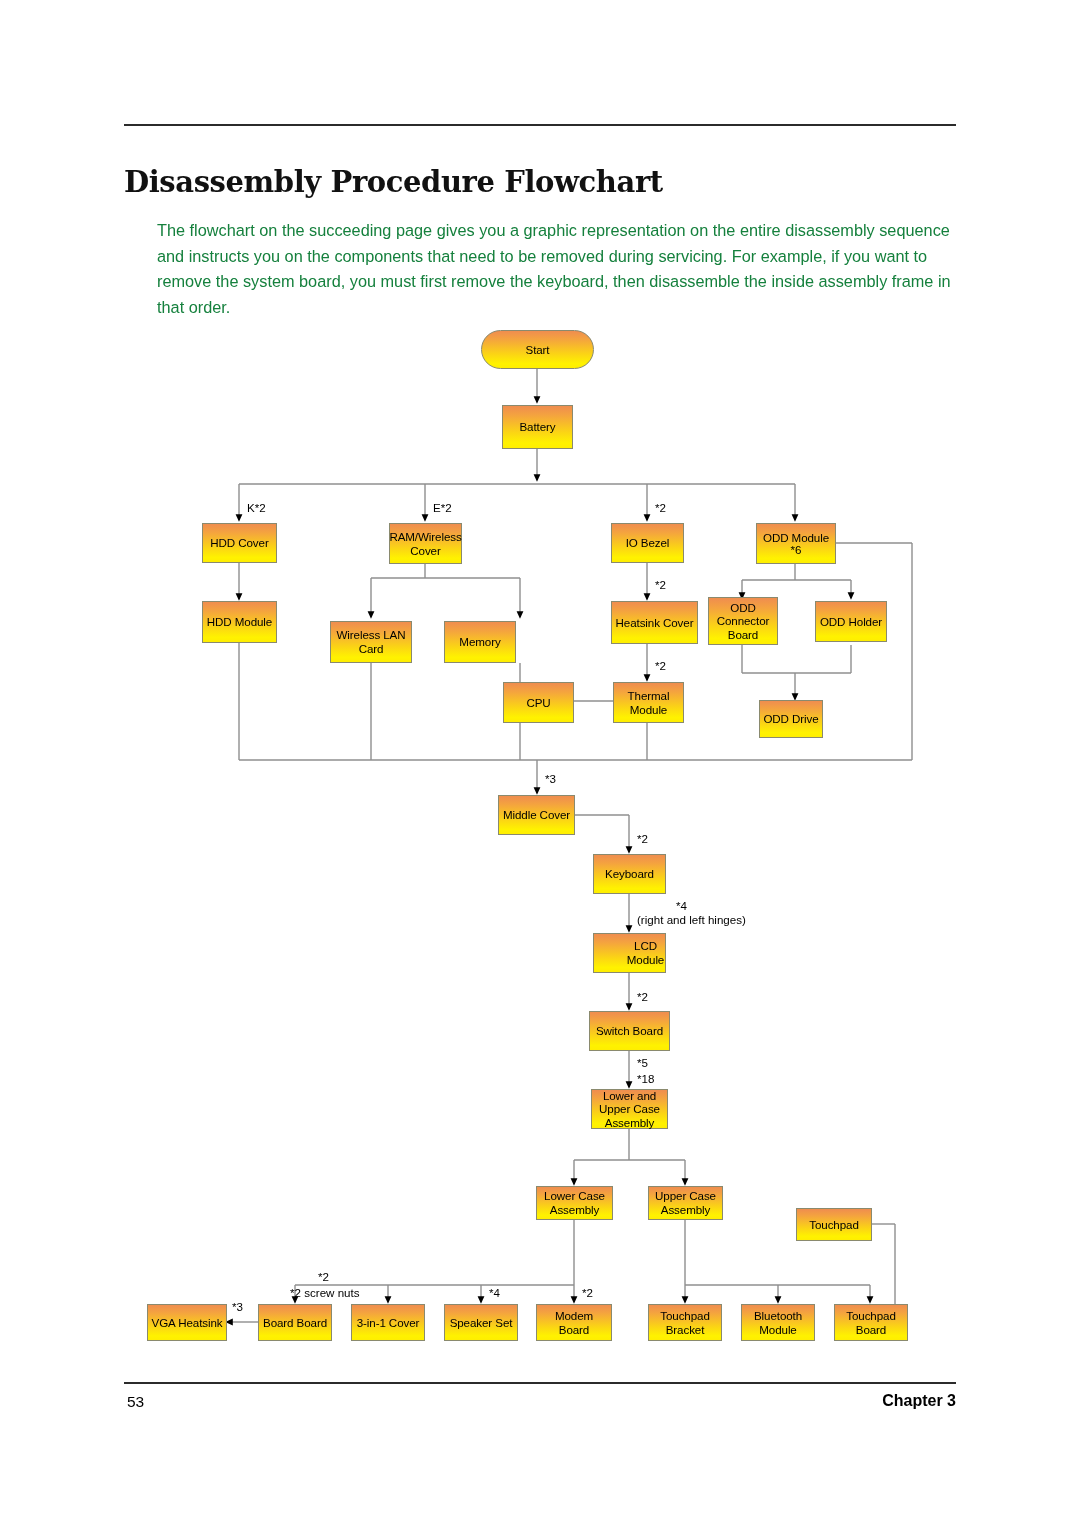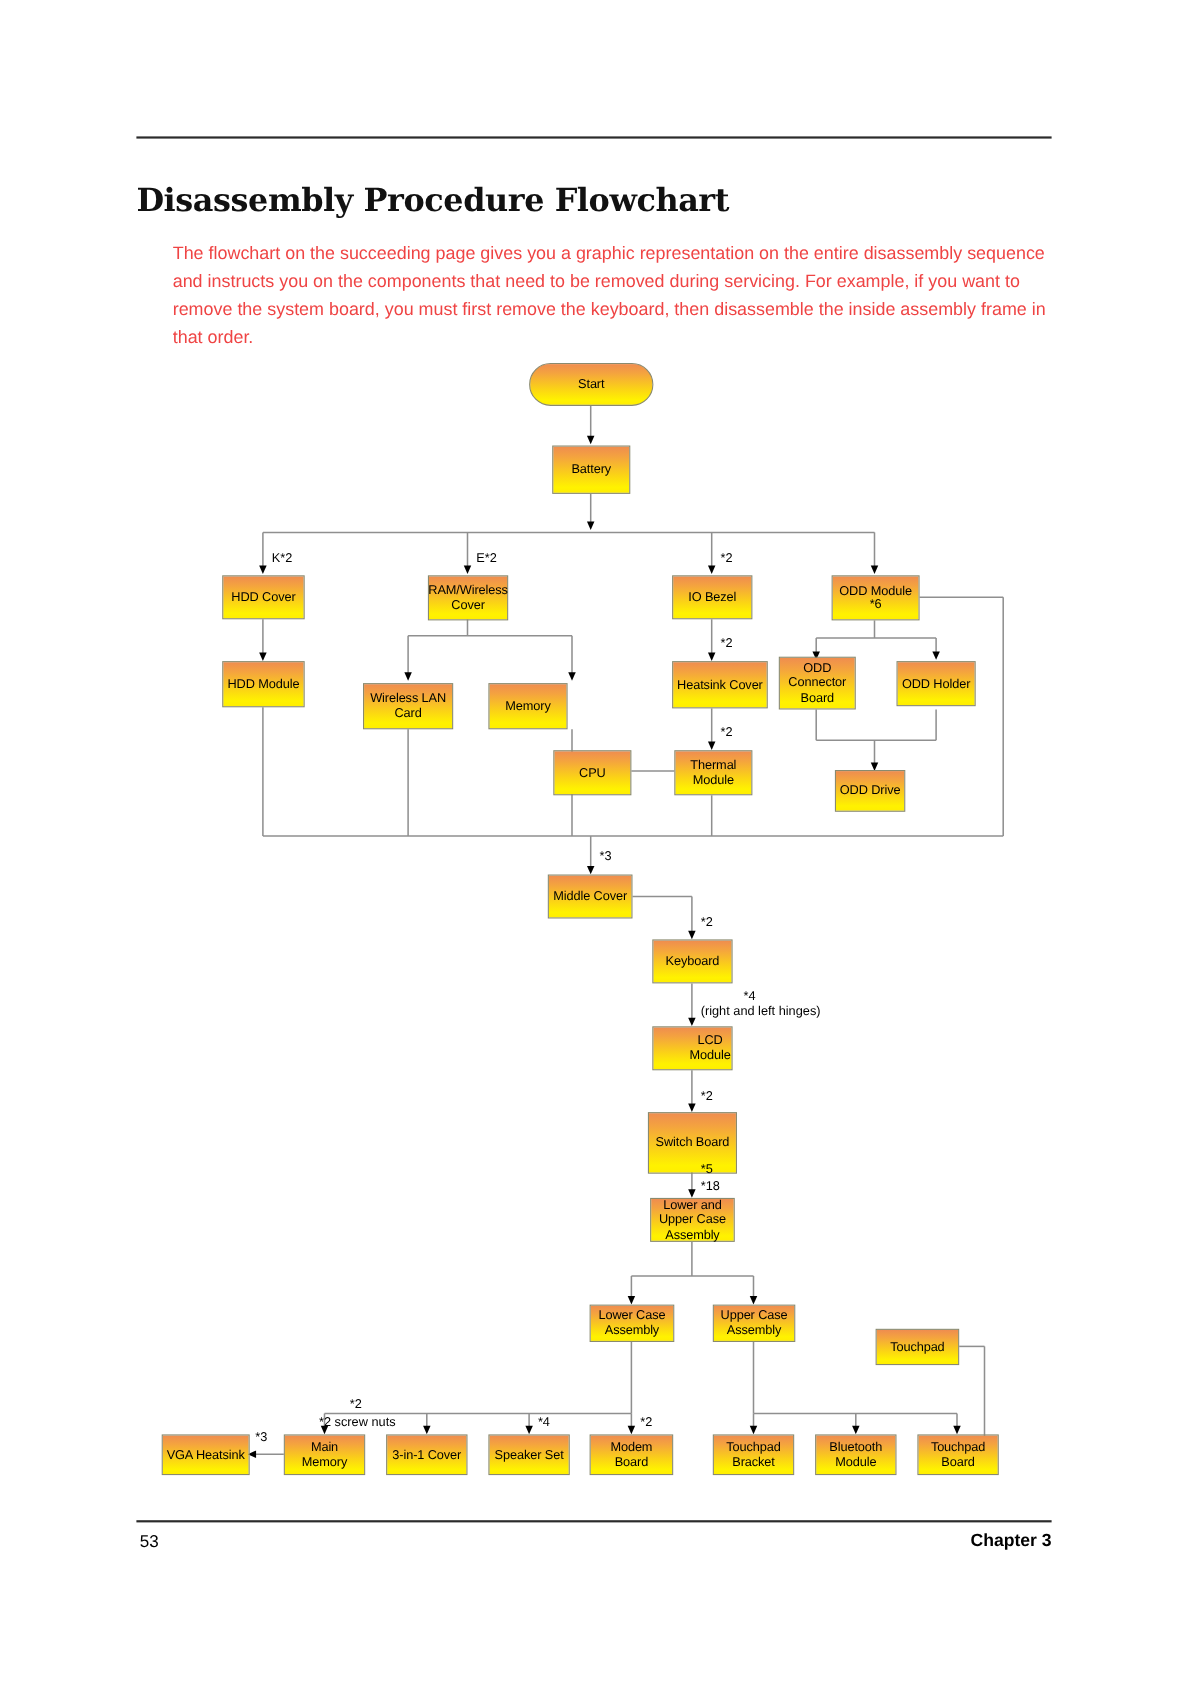--- a/index.html
+++ b/index.html
@@ -48,21 +48,21 @@
   }
 
   
   .intro {
     position: absolute;
     left: 157px;
     top: 202px;
     width: 800px;
     font-size: 16.3px;
     line-height: 25.5px;
-    color: #ef4444;
+    color: #15803d;
     text-align: left;
   }
 
   
   .flow {
     position: absolute;
     left: 0;
     top: 0;
     width: 1080px;
     height: 1528px;
@@ -300,21 +300,21 @@
   </div>
 
   <div class="node" style="left:593px; top:854px; width:73px; height:40px;">
     <span class="lbl">Keyboard</span>
   </div>
 
   <div class="node" style="left:593px; top:933px; width:73px; height:40px;padding-left:32px;">
     <span class="lbl">LCD Module</span>
   </div>
 
-  <div class="node" style="left:589px; top:1011px; width:81px; height:56px;">
+  <div class="node" style="left:589px; top:1011px; width:81px; height:40px;">
     <span class="lbl">Switch Board</span>
   </div>
 
   <div class="node" style="left:591px; top:1089px; width:77px; height:40px;">
     <span class="lbl">Lower and Upper Case Assembly</span>
   </div>
 
   <div class="node" style="left:536px; top:1186px; width:77px; height:34px;align-items:center;">
     <span class="lbl">Lower Case Assembly</span>
   </div>
@@ -325,21 +325,21 @@
 
   <div class="node" style="left:796px; top:1208px; width:76px; height:33px;">
     <span class="lbl">Touchpad</span>
   </div>
 
   <div class="node" style="left:147px; top:1304px; width:80px; height:37px;">
     <span class="lbl">VGA Heatsink</span>
   </div>
 
   <div class="node" style="left:258px; top:1304px; width:74px; height:37px;">
-    <span class="lbl">Main Memory</span>
+    <span class="lbl">Board Board</span>
   </div>
 
   <div class="node" style="left:351px; top:1304px; width:74px; height:37px;">
     <span class="lbl">3-in-1 Cover</span>
   </div>
 
   <div class="node" style="left:444px; top:1304px; width:74px; height:37px;">
     <span class="lbl">Speaker Set</span>
   </div>
 

